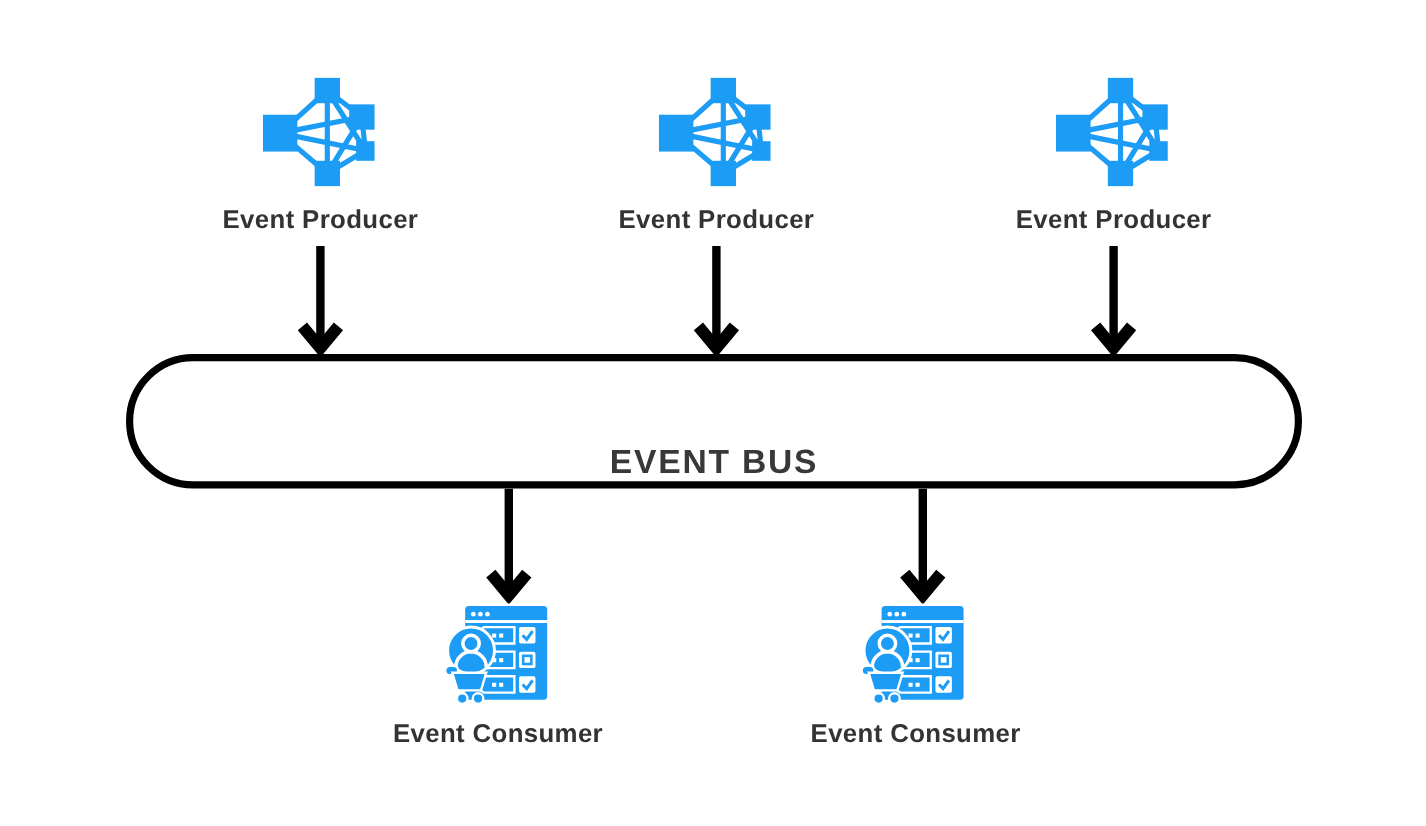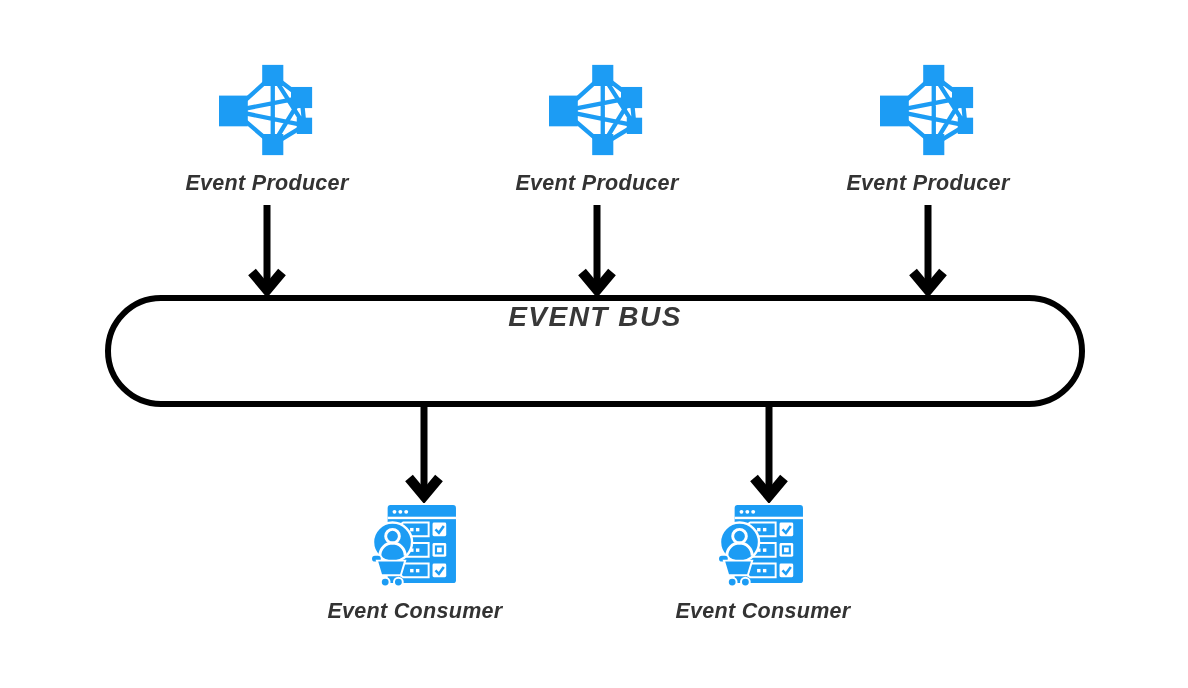--- a/index.html
+++ b/index.html
@@ -4,34 +4,34 @@
 <style>
   :root{
     --blue:#1C9CF4;
     --ink:#333333;
     --line:#000000;
     --bg:#ffffff;
   }
   *{margin:0;padding:0;box-sizing:border-box;}
   html,body{width:1188px;height:688px;background:var(--bg);overflow:hidden;}
   body{font-family:"Liberation Sans",sans-serif;}
-  .canvas{position:relative;width:1188px;height:512px;background:var(--bg);font-style:italic;}
+  .canvas{position:relative;width:1188px;height:512px;background:var(--bg);}
 
   .abs{position:absolute;}
 
   .node-label{
     width:260px;text-align:center;
     font-size:21.5px;font-weight:bold;color:var(--ink);
     letter-spacing:.3px;
   }
 
   .bus{
     left:105px;top:295px;width:980px;height:112px;
     border:6px solid var(--line);border-radius:56px;background:var(--bg);
-    display:flex;align-items:flex-start;justify-content:center;
+    display:flex;align-items:flex-end;justify-content:center;
   }
   .bus-label{
     font-size:28px;font-weight:bold;color:#383838;letter-spacing:1.5px;
   }
 
   .blue-fill{fill:var(--blue);}
   .blue-stroke{stroke:var(--blue);}
   .white-fill{fill:#ffffff;}
   .white-stroke{stroke:#ffffff;}
   .arrow-stroke{stroke:var(--line);}

